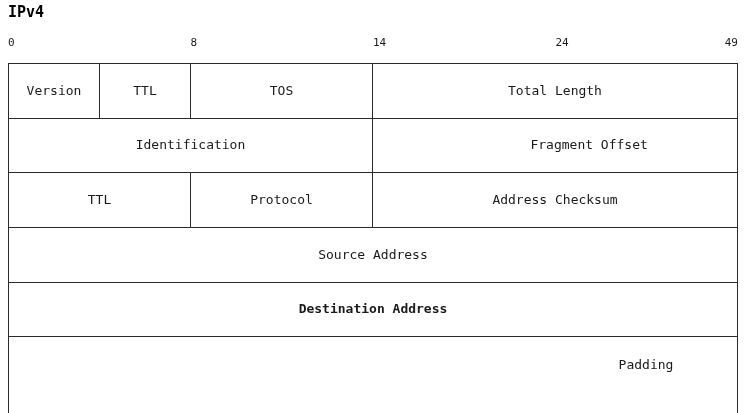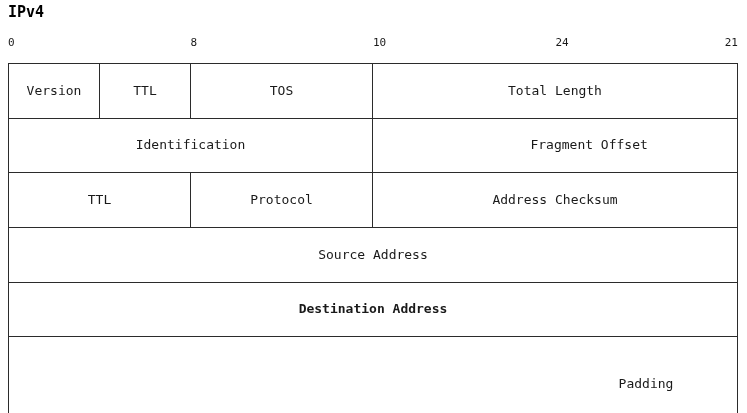--- a/index.html
+++ b/index.html
@@ -102,23 +102,23 @@
 </head>
 <body>
 
 <div id="diagram-root">
 
   <div class="diagram-title">IPv4</div>
 
   <div class="bit-ruler" id="bit-ruler">
       <span class="bit-tick align-start" style="left: 0%;">0</span>
       <span class="bit-tick align-start" style="left: 25%;">8</span>
-      <span class="bit-tick align-start" style="left: 50%;">10</span>
+      <span class="bit-tick align-start" style="left: 50%;">14</span>
       <span class="bit-tick align-start" style="left: 75%;">24</span>
-      <span class="bit-tick align-end" style="left: 100%;">21</span>
+      <span class="bit-tick align-end" style="left: 100%;">49</span>
     </div>
 
   <div class="header-table" id="header-table">
       <div class="hdr-row">
         <div class="hdr-cell" style="left: 0%; width: 12.5%;">
           <span class="cell-label">Version</span>
         </div>
         <div class="hdr-cell" style="left: 12.5%; width: 12.5%;">
           <span class="cell-label">TTL</span>
         </div>
@@ -152,19 +152,19 @@
         <div class="hdr-cell last-cell" style="left: 0%; width: 100%;">
           <span class="cell-label">Source Address</span>
         </div>
       </div>
       <div class="hdr-row">
         <div class="hdr-cell last-cell" style="left: 0%; width: 100%; font-weight: bold;">
           <span class="cell-label">Destination Address</span>
         </div>
       </div>
       <div class="hdr-row">
-        <div class="hdr-cell last-cell" style="left: 75%; width: 25%; align-items: flex-end;">
+        <div class="hdr-cell last-cell" style="left: 75%; width: 25%;">
           <span class="cell-label">Padding</span>
         </div>
       </div>
     </div>
 
 </div>
 
 </body></html>

